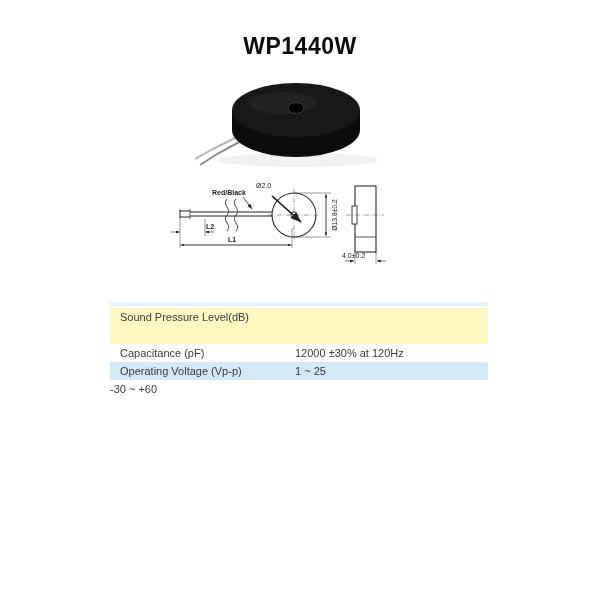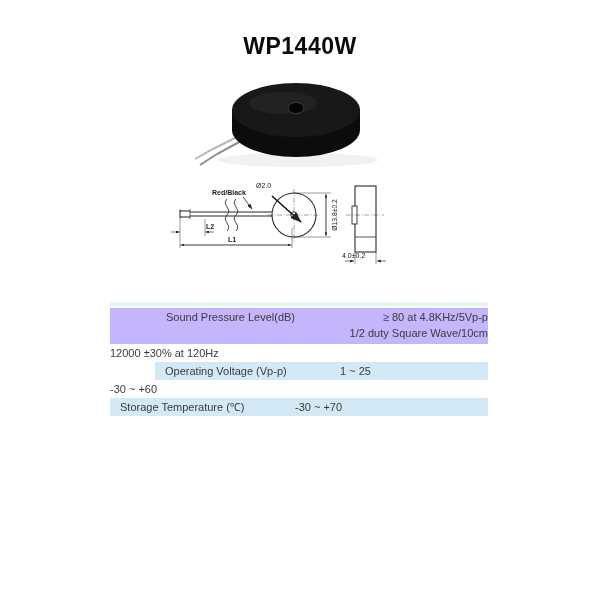--- a/index.html
+++ b/index.html
@@ -89,40 +89,33 @@
 
     <line x1="185" y1="80" x2="185" y2="92" stroke="#333" stroke-width="0.5"></line>
     <line x1="206" y1="80" x2="206" y2="92" stroke="#333" stroke-width="0.5"></line>
     <line x1="175" y1="89" x2="184" y2="89" stroke="#222" stroke-width="0.6" marker-end="url(#arr)"></line>
     <line x1="216" y1="89" x2="207" y2="89" stroke="#222" stroke-width="0.6" marker-end="url(#arr)"></line>
     <text x="172" y="86" font-size="7" fill="#1a1a1a">4.0±0.2</text>
   </svg>
 
   <div class="table-topline" style="background: rgb(211, 233, 246);"></div>
   <div class="spec-table">
-    <div class="spec-row shaded tall" style="background: #c4b5fd; text-align: right;">
+    <div class="spec-row shaded tall" style="background: #fef9c3;">
       <div class="c1">Sound Pressure Level(dB)</div>
-      <div class="c2">
-        <div>≥ 80 at 4.8KHz/5Vp-p</div>
-        <div>1/2 duty Square Wave/10cm</div>
-      </div>
     </div>
     <div class="spec-row">
+      <div class="c1">Capacitance (pF)</div>
       <div class="c2">12000 ±30% at 120Hz</div>
     </div>
-    <div class="spec-row shaded" style="background: rgb(211, 233, 246); margin-left: 45px;">
+    <div class="spec-row shaded" style="background: rgb(211, 233, 246);">
       <div class="c1">Operating Voltage (Vp-p)</div>
       <div class="c2">1 ~ 25</div>
     </div>
     <div class="spec-row">
       <div class="c2">-30 ~ +60</div>
-    </div>
-    <div class="spec-row shaded" style="background: rgb(211, 233, 246);">
-      <div class="c1">Storage Temperature (℃)</div>
-      <div class="c2">-30 ~ +70</div>
     </div>
   </div>
 
   <svg id="freq-chart" class="chart-svg" width="248" height="126" viewBox="0 0 248 126">
       <line x1="16" y1="103.6" x2="237" y2="103.6" stroke="#8a8a8a" stroke-width="0.45"></line>
       <line x1="16" y1="99.2" x2="237" y2="99.2" stroke="#8a8a8a" stroke-width="0.45"></line>
       <line x1="16" y1="94.9" x2="237" y2="94.9" stroke="#8a8a8a" stroke-width="0.45"></line>
       <line x1="16" y1="90.5" x2="237" y2="90.5" stroke="#8a8a8a" stroke-width="0.45"></line>
       <line x1="16" y1="86.1" x2="237" y2="86.1" stroke="#3c3c3c" stroke-width="0.9"></line>
       <line x1="16" y1="81.7" x2="237" y2="81.7" stroke="#8a8a8a" stroke-width="0.45"></line>

